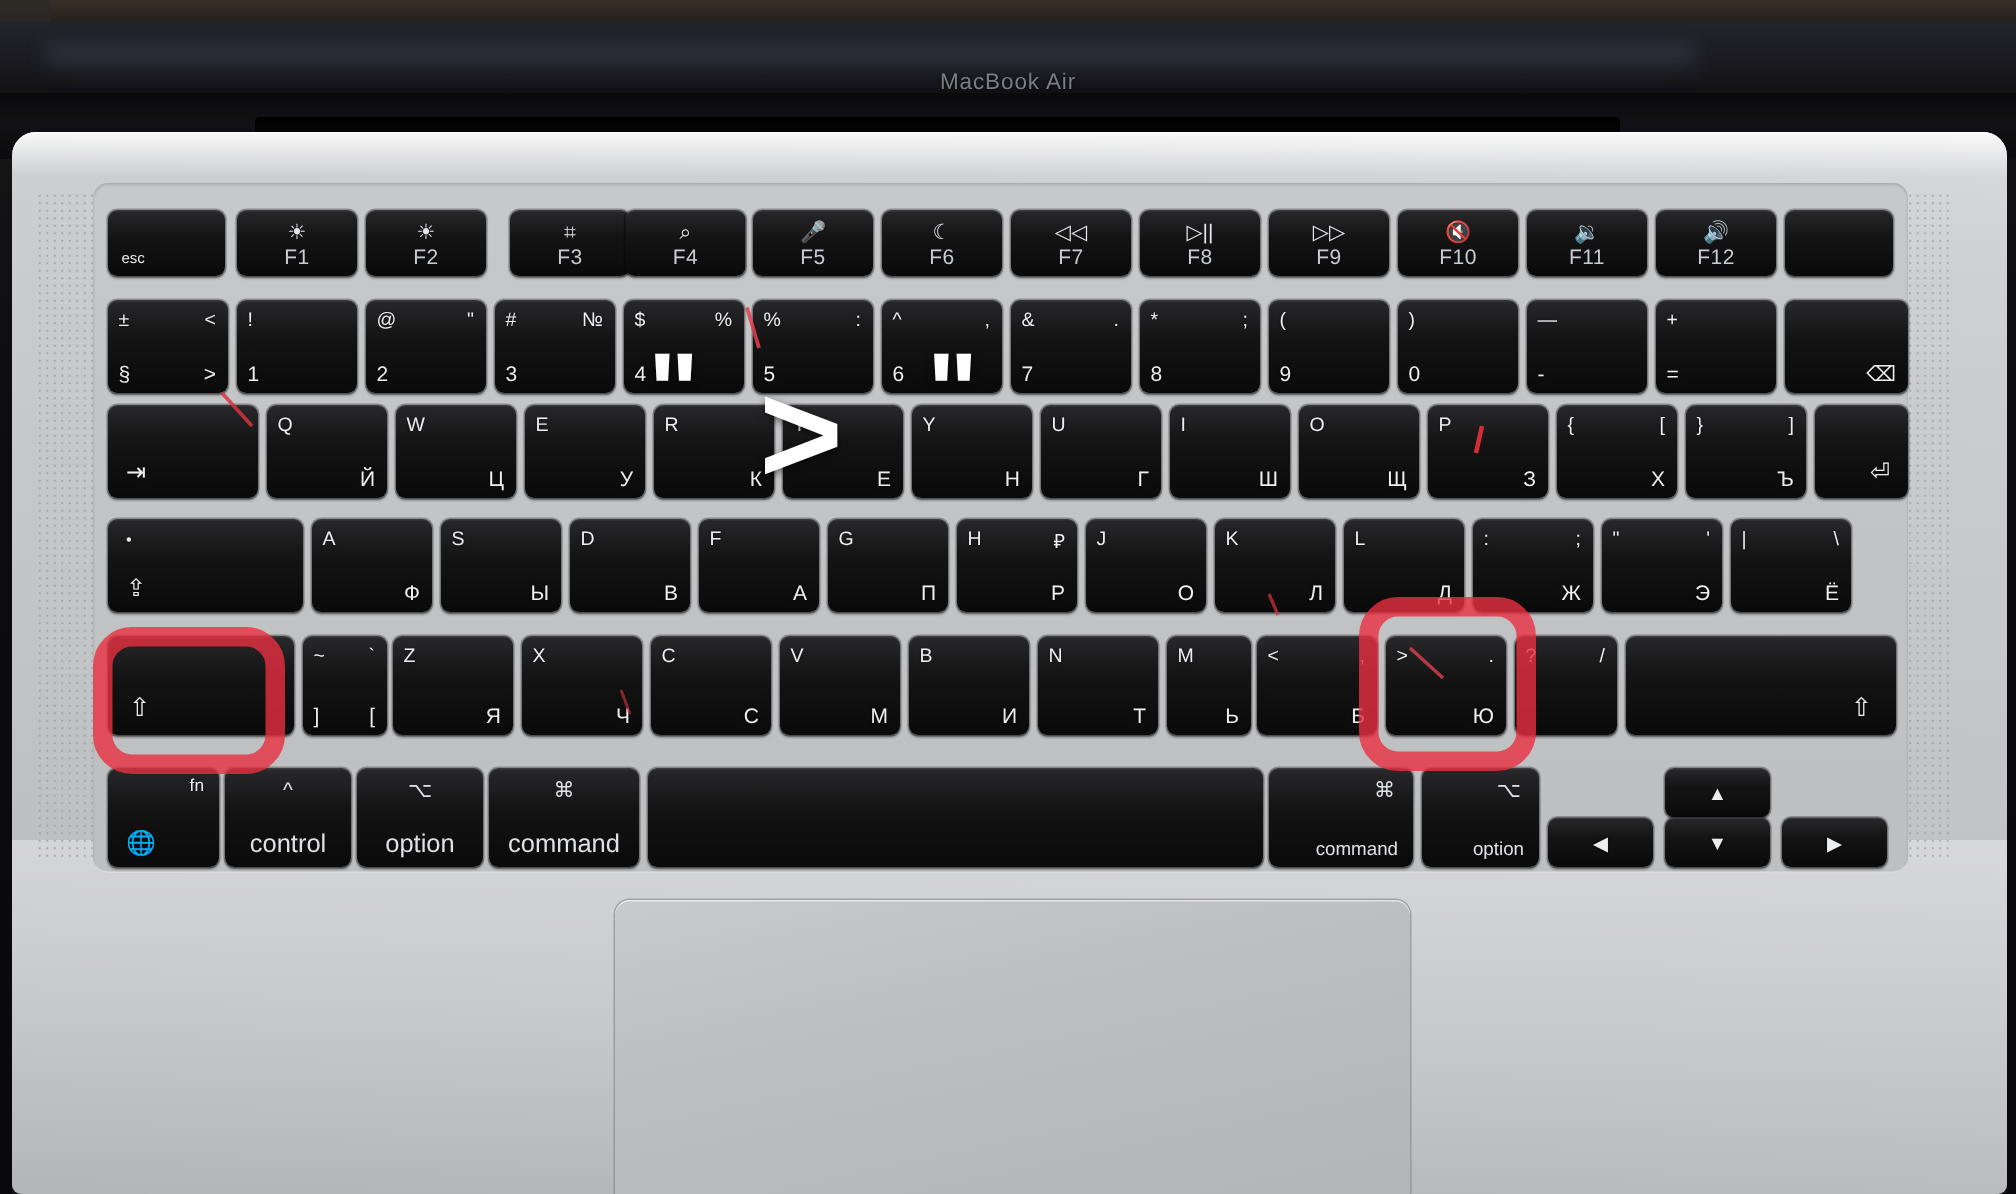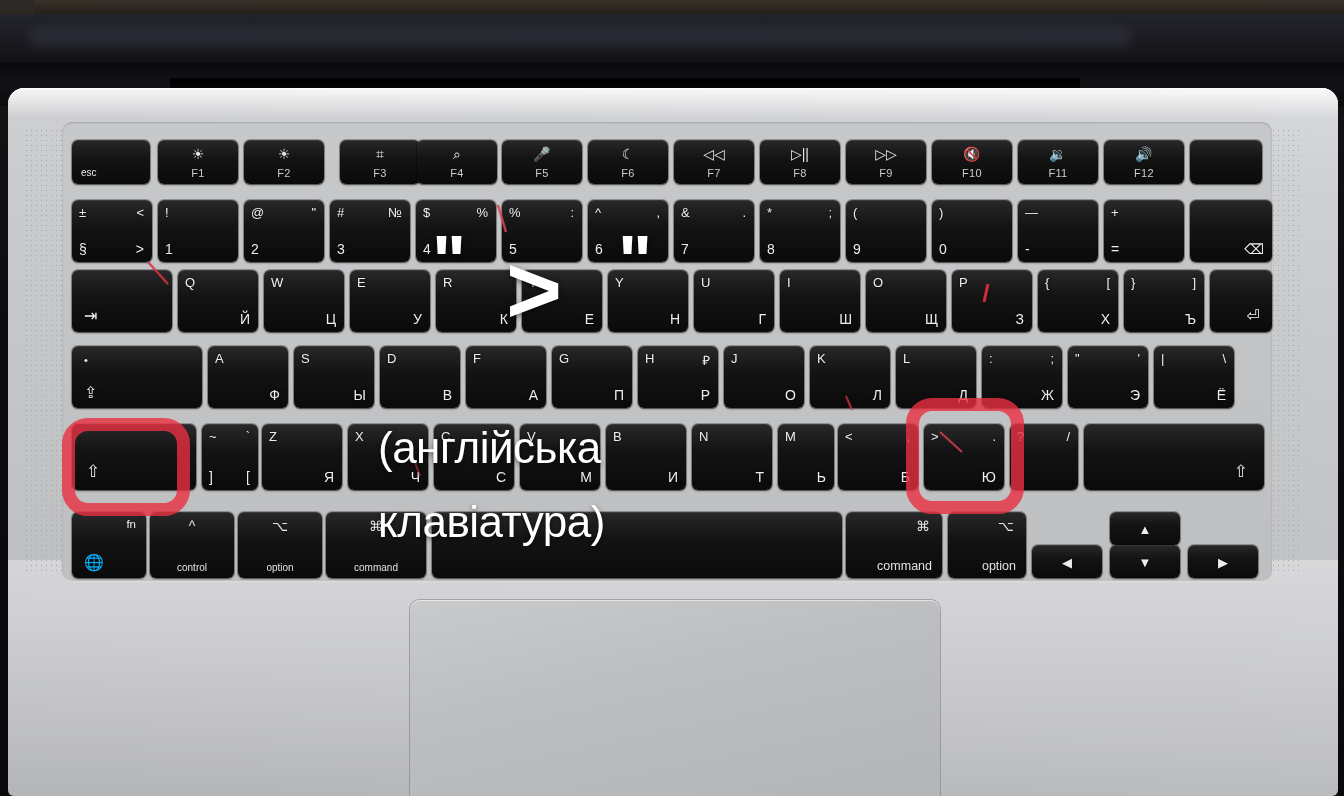--- a/index.html
+++ b/index.html
@@ -136,26 +136,26 @@
   .lg-br { right: 8px; bottom: 5px;font-size: 14px; }
   .lg-c  { left: 0; right: 0; text-align:center; top: 50%; transform: translateY(-50%); font-size: 13px; }
 
   
   .fn-glyph {
     position:absolute; left:0; right:0; top: 7px; text-align:center;
     font-size: 14px; color:#e3e5e8; line-height: 1;
   }
   .fn-cap {
     position:absolute; left:0; right:0; bottom: 5px; text-align:center;
-    font-size: 11px; color:#c9ccd0; letter-spacing:.3px;
+    font-size: 14px; color:#c9ccd0; letter-spacing:.3px;
   }
   .esc-lab {
     position:absolute; left: 9px; bottom: 6px; font-size: 10px; color:#e9eaec;
   }
-  .mod-name  { position:absolute; left:0; right:0; bottom:5px; text-align:center; font-size:10px; color:#dfe1e4; }
+  .mod-name  { position:absolute; left:0; right:0; bottom:5px; text-align:center; font-size:17px; color:#dfe1e4; }
   .mod-glyph { position:absolute; left:0; right:0; top:6px; text-align:center; font-size:14px; color:#dfe1e4; }
   .mod-name-r{ position:absolute; right:10px; bottom:5px; font-size:12.5px; color:#dfe1e4; }
   .mod-glyph-r{position:absolute; right:12px; top:6px; font-size:14px; color:#dfe1e4; }
 
   
   .trackpad {
     position: absolute;
     left: 410px; top: 600px; width: 530px; height: 196px;
     background: linear-gradient(168deg, #c9cacc 0%, #bdbec0 40%, #b4b5b7 100%);
     border-radius: 10px 10px 0 0;
@@ -207,20 +207,21 @@
 <div id="stage">
 
   <div class="desk"></div>
   <div class="desk-top-warm"></div>
   <div class="desk-left"></div>
 
   <div class="lid">
     <div class="lid-glow"></div>
   </div>
   <div class="lid-bottom-bar"></div>
+  <div class="macbook-label">MacBook Air</div>
   <div class="hinge"></div>
 
   <div class="base"></div>
   <div class="base-top-bevel"></div>
   <div class="base-sheen"></div>
   <div class="grille left"></div>
   <div class="grille right"></div>
   <div class="kb-well"></div>
 
   <div id="keys-layer">
@@ -559,17 +560,15 @@
     <path d="M940,432 L962,452" stroke="#e0414d" stroke-width="2.2" fill="none" opacity=".8"></path>
     <path d="M414,460 L420,476" stroke="#d8333f" stroke-width="2" fill="none" opacity=".6"></path>
   </svg>
 
   <div class="anno-quote" style="left:432px; top:236px;">"</div>
 
   <div class="anno-gt" style="left:506px; top:252px;">&gt;</div>
 
   <div class="anno-quote" style="left:618px; top:236px;">"</div>
 
-  <div class="anno-text" style="left:378px; top:424px;">(англійська</div>
-
-  <div class="anno-text" style="left:378px; top:498px;">клавіатура)</div>
+
 
 </div>
 
 </body></html>

